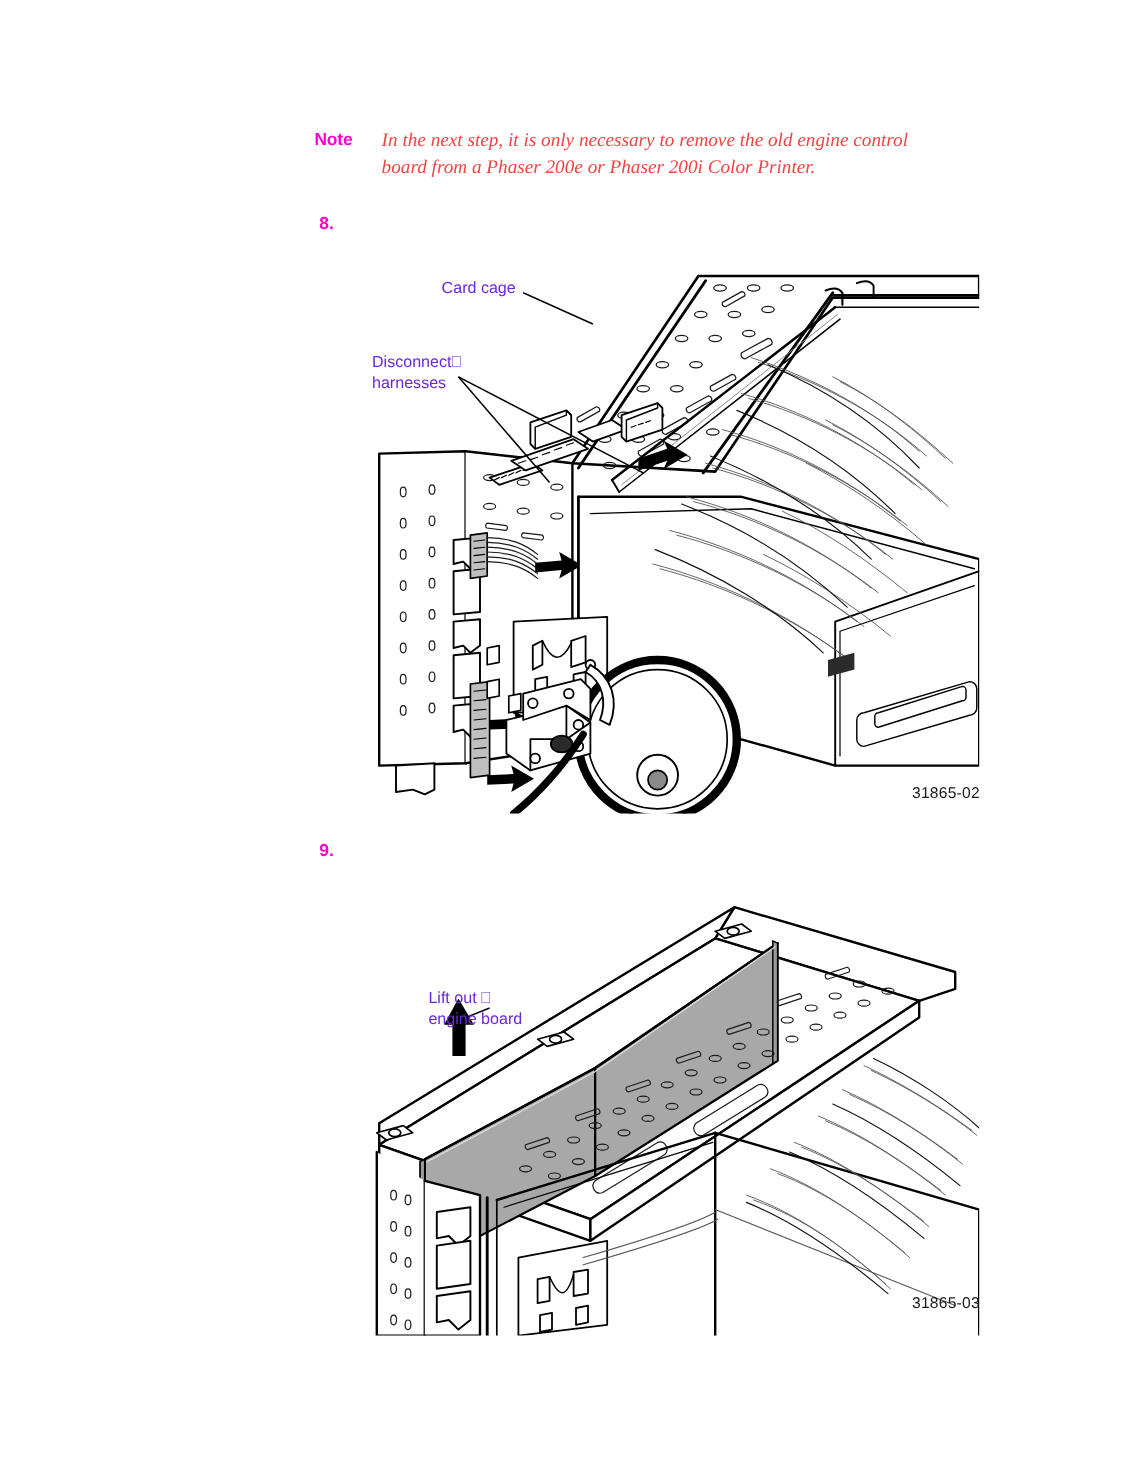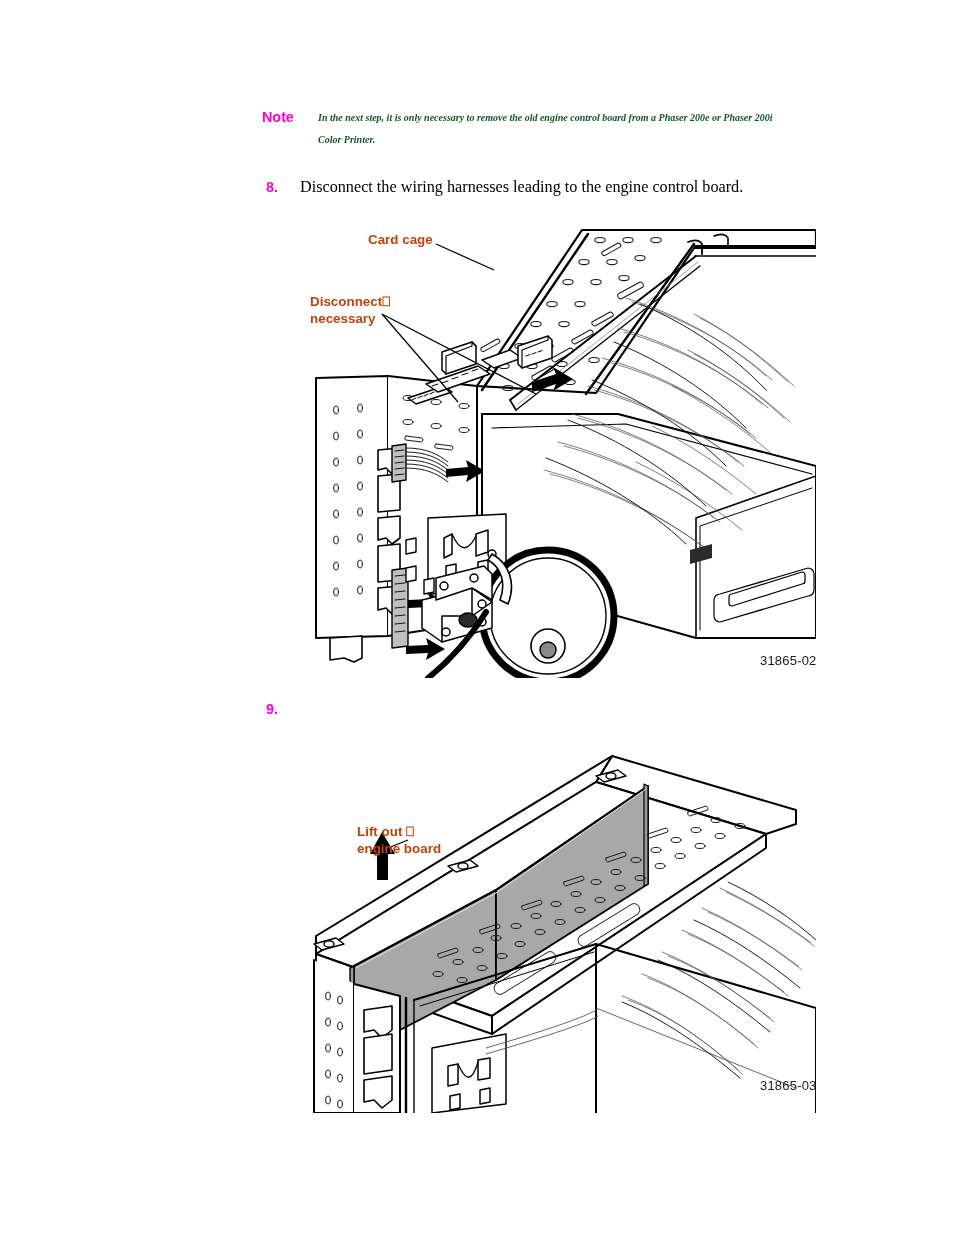--- a/index.html
+++ b/index.html
@@ -37,25 +37,24 @@
     font-size: 14.5px;
     color: #ff00cc;
     width: 56px;
     flex: none;
     line-height: 21px;
     letter-spacing: -0.1px;
   }
   .note-body {
     font-family: "Liberation Serif", serif;
     font-style: italic;
-    font-size: 10px;
+    font-size: 16px;
     line-height: 21.5px;
-    color: #14532d;
+    color: #ef4444;
     width: 470px;
-    font-weight: bold;
   }
 
   
   .step {
     position: absolute;
     display: flex;
     align-items: flex-start;
     width: 620px;
   }
   .step-num {
@@ -93,43 +92,42 @@
     color: #1a1a1a;
     letter-spacing: 0.2px;
     white-space: nowrap;
   }
   #fig-id-1 { left: 760px; top: 653px; }
   #fig-id-2 { left: 760px; top: 1078px; text-align: right; }
 
   .callout {
     position: absolute;
     font-family: "Liberation Sans", sans-serif;
-    font-weight: bold;
+    font-weight: normal;
     font-size: 13.4px;
     line-height: 16.5px;
-    color: #c2410c;
+    color: #6d28d9;
     white-space: pre;
   }
   #callout-card-cage   { left: 368px; top: 232px; }
   #callout-disconnect  { left: 310px; top: 294px; }
   #callout-lift-out    { left: 357px; top: 824px; }
 </style>
 </head>
 <body>
 
 <div class="page">
 
   <div class="note-block">
     <div class="note-label">Note</div>
     <div class="note-body">In the next step, it is only necessary to remove the old engine control board from a Phaser 200e or Phaser 200i Color Printer.</div>
   </div>
 
   <div class="step" id="step-8">
     <div class="step-num">8.</div>
-    <div class="step-text">Disconnect the wiring harnesses leading to the engine control board.</div>
   </div>
 
   <div class="figure" id="figure-1">
     <svg width="520" height="460" viewBox="0 0 520 460" xmlns="http://www.w3.org/2000/svg">
       <defs>
 
         <clipPath id="f1clip">
             <rect x="0" y="0" width="520" height="460"></rect>
           </clipPath>
       </defs>
@@ -382,21 +380,21 @@
         <path d="M140,26 L198,52"></path>
         <path d="M86,96 L162,184"></path>
         <path d="M86,96 L240,176"></path>
       </g>
     </svg>
   </div>
 
   <div class="callout" id="callout-card-cage">Card cage</div>
 
   <div class="callout" id="callout-disconnect">Disconnect⎕
-necessary</div>
+harnesses</div>
 
   <div class="fig-id" id="fig-id-1">31865-02</div>
 
   <div class="step" id="step-9">
     <div class="step-num">9.</div>
   </div>
 
   <div class="figure" id="figure-2">
     <svg width="520" height="365" viewBox="0 0 520 365" xmlns="http://www.w3.org/2000/svg">
       <defs>

